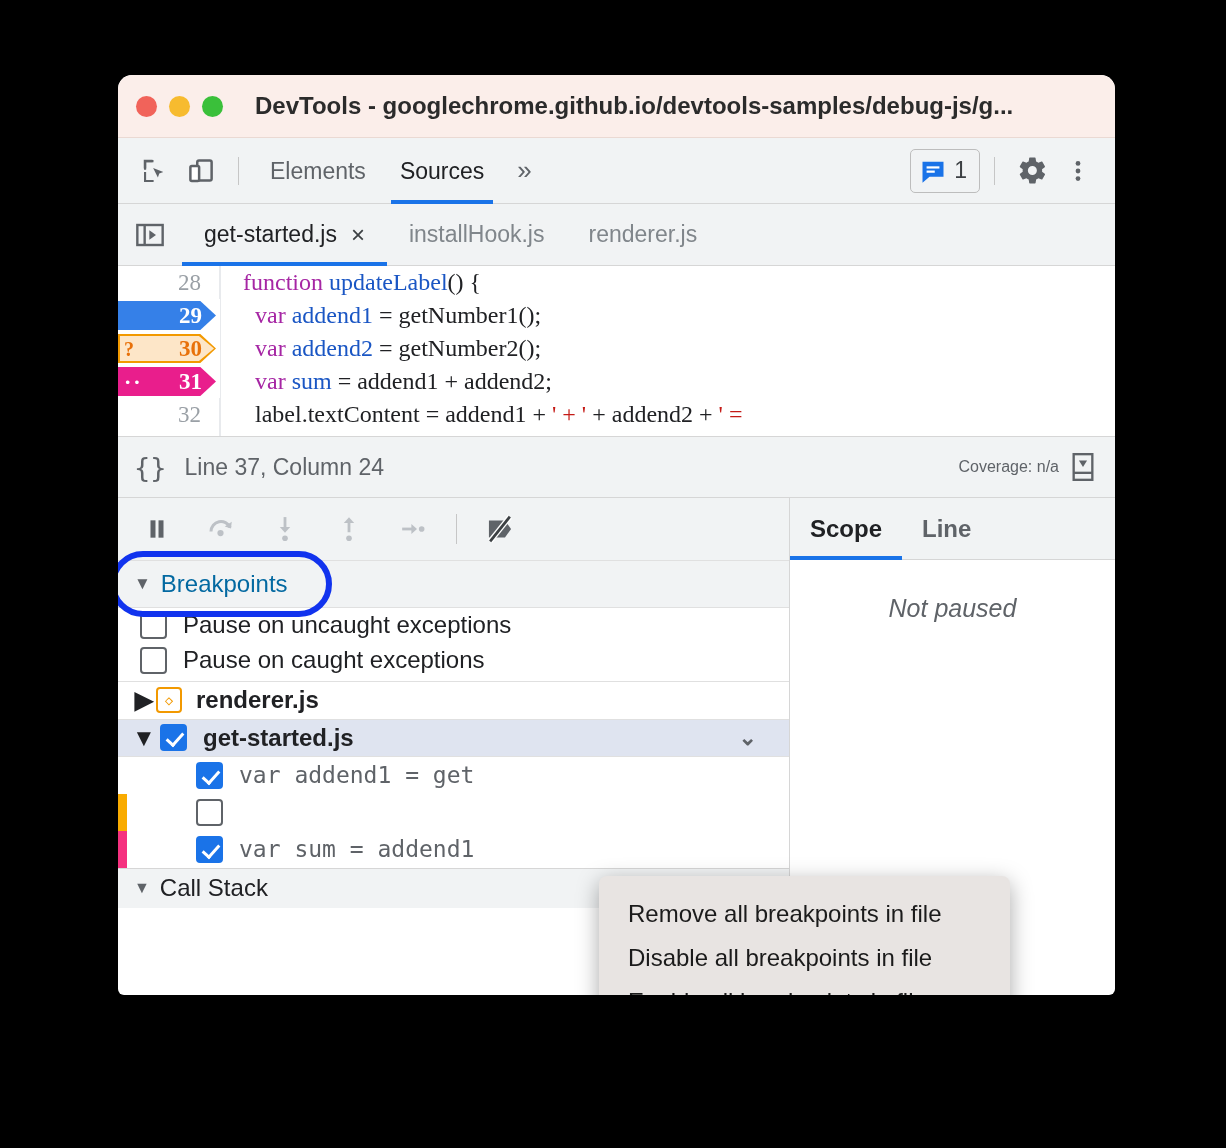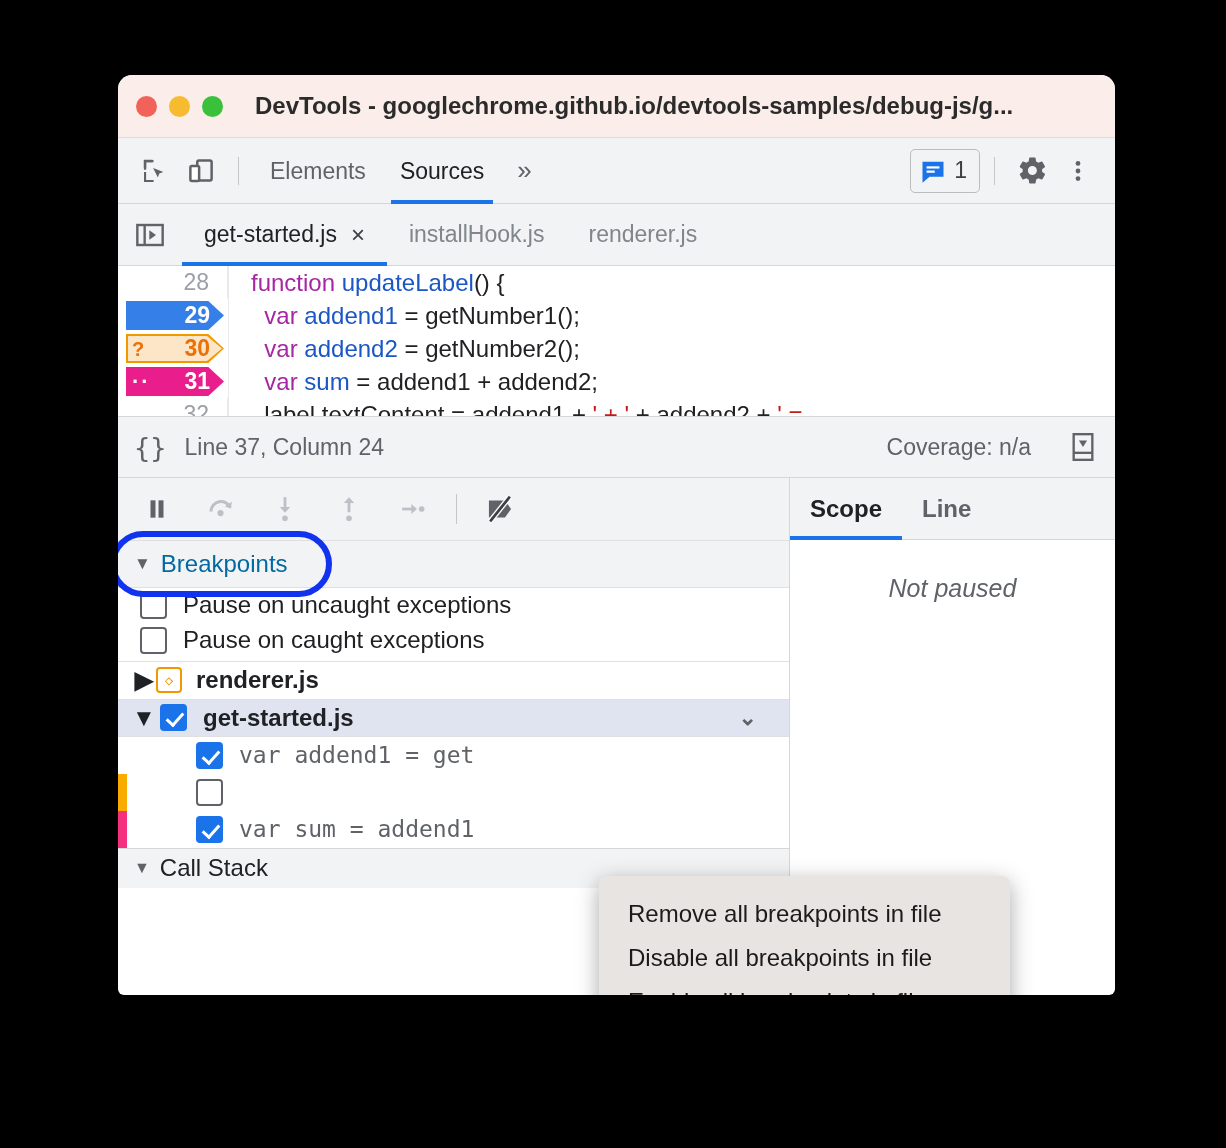--- a/index.html
+++ b/index.html
@@ -138,26 +138,25 @@
   }
   .tab-close {
     margin-left: 14px;
     font-size: 24px;
     color: #3c4043;
     line-height: 1;
   }
 
   
   #editor {
-    height: 150px;
+    height: 170px;
     background: #ffffff;
     overflow: hidden;
     position: relative;
-    font-family: Liberation Sans, sans-serif;
-    margin-left: 8px;
+    font-family: Liberation Serif, serif;
   }
   .code-line {
     display: flex;
     height: 33px;
     align-items: stretch;
     position: relative;
   }
   .gutter {
     width: 102px;
     flex: 0 0 auto;
@@ -231,21 +230,21 @@
     align-items: center;
     padding: 0 12px 0 16px;
   }
   #braces {
     font-size: 27px;
     color: #5f6368;
     font-family: "DejaVu Sans Mono", monospace;
     margin-right: 18px;
   }
   #linecol { font-size: 23px; color: #5f6368; }
-  #coverage { font-size: 23px; color: #5f6368; margin-left: auto; margin-right: 32px; }
+  #coverage { font-size: 16px; color: #5f6368; margin-left: auto; margin-right: 4px; }
   #fmt-btn { width: 40px; height: 42px; display:flex; align-items:center; justify-content:center; }
 
   
   #lower {
     display: flex;
     height: 410px;
     align-items: stretch;
   }
   #left-pane {
     width: 672px;

